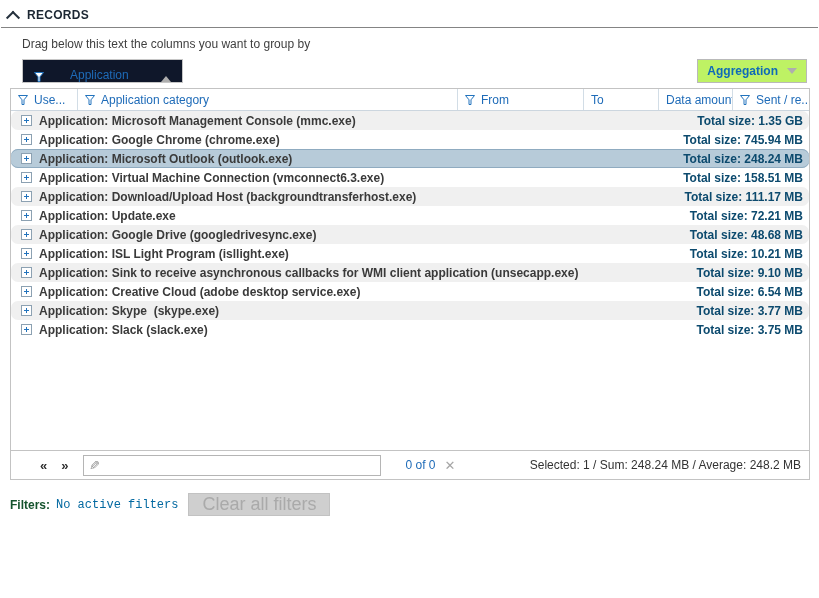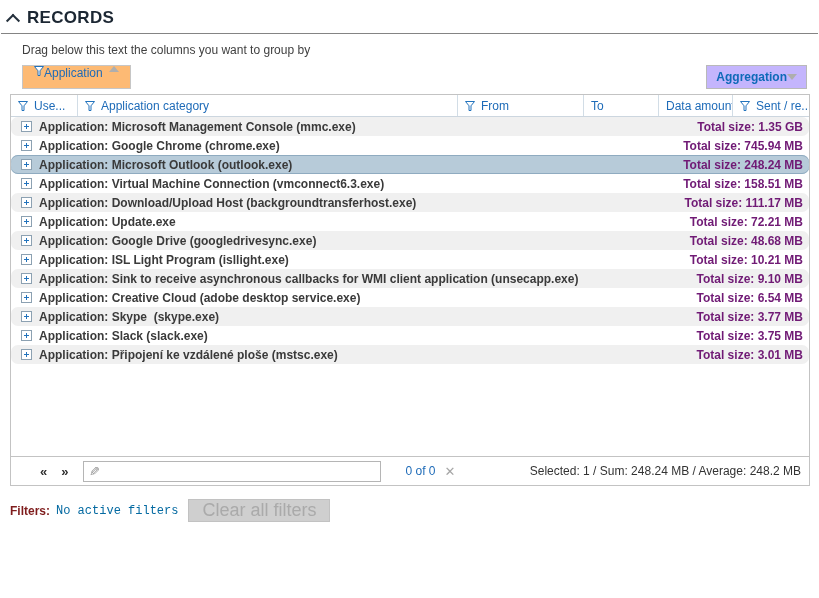--- a/index.html
+++ b/index.html
@@ -5,33 +5,33 @@
   html,body{margin:0;padding:0;}
   body{
     width:819px;height:598px;background:#ffffff;
     font-family:"Liberation Sans","DejaVu Sans",sans-serif;
     font-size:12px;color:#333;overflow:hidden;
   }
   
   .panel-header{display:flex;align-items:center;gap:9px;padding:8px 8px 5px 8px;}
   .chev-up{width:8px;height:8px;border-left:2px solid #25313d;border-top:2px solid #25313d;
     transform:rotate(45deg) translate(2px,2px);display:inline-block;}
-  .records-title{font-weight:bold;color:#1c2733;font-size:17px;letter-spacing:.3px;}
+  .records-title{font-weight:bold;color:#1c2733;font-size:12px;letter-spacing:.3px;}
   .divider{border-bottom:1px solid #848484;margin:0 1px;}
   
   .hint{margin:9px 0 0 22px;color:#3f3f3f;}
   .group-row{display:flex;justify-content:space-between;align-items:center;margin:8px 12px 5px 22px;}
-  .chip{display:inline-flex;align-items:flex-start;gap:0;border:1px solid #c6c6c6;background:#fdba74;
+  .chip{display:inline-flex;align-items:flex-end;gap:26px;border:1px solid #c6c6c6;background:#0f172a;
     height:22px;padding:0 11px;cursor:default;}
   .chip-label{color:#1e6bb8;}
   .tri-up{width:0;height:0;border-left:5px solid transparent;border-right:5px solid transparent;
     border-bottom:6px solid #aeaeae;margin-left:6px;}
   .tri-down{width:0;height:0;border-left:5px solid transparent;border-right:5px solid transparent;
     border-top:6px solid #aeaeae;}
-  .agg-btn{display:inline-flex;align-items:center;border:1px solid #b9b9b9;background:#c4b5fd;
+  .agg-btn{display:inline-flex;align-items:center;gap:9px;border:1px solid #b9b9b9;background:#bef264;
     height:22px;padding:0 9px;}
   .agg-label{color:#0e6ab8;font-weight:bold;}
   
   .grid{margin:0 9px 0 10px;border:1px solid #c3c3c3;height:392px;display:flex;flex-direction:column;box-sizing:border-box;}
   .grid-header{display:flex;height:21px;flex:none;border-bottom:1px solid #ccd6df;background:#fff;}
   .colh{display:flex;align-items:center;gap:6px;padding:0 4px 0 7px;border-right:1px solid #d2dde6;
     color:#1e6bb8;box-sizing:border-box;overflow:hidden;white-space:nowrap;}
   .colh:nth-child(1){width:67px;}
   .colh:nth-child(2){width:380px;}
   .colh:nth-child(3){width:126px;text-align:right;}
@@ -41,35 +41,35 @@
   .funnel{flex:none;display:inline-flex;}
   .grid-body{flex:1;overflow:hidden;}
   .grow{display:flex;align-items:center;height:19px;background:#fff;border-radius:7px;}
   .grow.alt{background:#f0f0f0;}
   .grow.selected{background:#b7cbd9;box-shadow:inset 0 1px 0 #8fabc0, inset 0 -1px 0 #8fabc0;}
   .expand{width:11px;height:11px;border:1px solid #8ca1b2;background:#fff;margin:0 7px 0 10px;
     position:relative;flex:none;box-sizing:border-box;}
   .expand::before{content:"";position:absolute;left:2px;right:2px;top:4px;height:1px;background:#2273bd;}
   .expand::after{content:"";position:absolute;top:2px;bottom:2px;left:4px;width:1px;background:#2273bd;}
   .row-label{font-weight:bold;color:#3a3a3a;white-space:pre;overflow:hidden;}
-  .row-total{margin-left:auto;font-weight:bold;color:#701a75;padding:0 6px 0 10px;white-space:nowrap;flex:none;}
+  .row-total{margin-left:auto;font-weight:bold;color:#0c4a6e;padding:0 6px 0 10px;white-space:nowrap;flex:none;}
   
   .grid-footer{height:28px;flex:none;border-top:1px solid #c3c3c3;display:flex;align-items:center;padding-right:8px;}
   .nav-btn{color:#2e2e2e;font-weight:bold;font-size:13px;padding:0 7px;cursor:default;}
   .nav-btn:first-child{margin-left:22px;}
   .filter-box{position:relative;width:296px;height:19px;border:1px solid #b5b5b5;display:flex;
     align-items:center;margin-left:8px;background:#fff;}
   .pencil-icon{color:#8c8c8c;font-size:13px;transform:scaleX(-1);margin:0 3px 0 5px;line-height:1;}
   .filter-box input{border:none;outline:none;flex:1;height:15px;font-family:inherit;font-size:12px;min-width:0;}
   .match-count{color:#1e6bb8;margin-left:24px;white-space:nowrap;}
   .clear-x{color:#a6a6a6;font-size:13px;margin-left:9px;cursor:default;}
   .summary{margin-left:auto;color:#333;white-space:nowrap;}
   
   .filters-bar{display:flex;align-items:center;margin:13px 0 0 10px;}
-  .filters-label{font-weight:bold;color:#7f1d1d;margin-right:6px;}
+  .filters-label{font-weight:bold;color:#14532d;margin-right:6px;}
   .filters-status{color:#0369a1;font-family:Liberation Mono, monospace;}
   .clear-btn{margin-left:10px;background:#cfcfcf;color:#aaaaaa;border:1px solid #c2c2c2;
     height:23px;padding:0 13px;font-family:inherit;font-size:18px;}
 </style>
 </head>
 <body>
 
 <div class="panel-header">
   <span class="chev-up"></span>
   <span class="records-title">RECORDS</span>
@@ -208,25 +208,20 @@
     <span class="row-label">Application: Skype  (skype.exe)</span>
     <span class="row-total">Total size: 3.77 MB</span>
   </div>
 
   <div class="grow">
     <span class="expand"></span>
     <span class="row-label">Application: Slack (slack.exe)</span>
     <span class="row-total">Total size: 3.75 MB</span>
   </div>
 
-  <div class="grow alt">
-    <span class="expand"></span>
-    <span class="row-label">Application: Připojení ke vzdálené ploše (mstsc.exe)</span>
-    <span class="row-total">Total size: 3.01 MB</span>
-  </div>
 </div>
   <div class="grid-footer">
     <span class="nav-btn">«</span>
     <span class="nav-btn">»</span>
     <div class="filter-box">
       <span class="pencil-icon">✎</span>
       <input type="text" value="" style="">
     </div>
     <span class="match-count">0 of 0</span>
     <span class="clear-x">✕</span>

